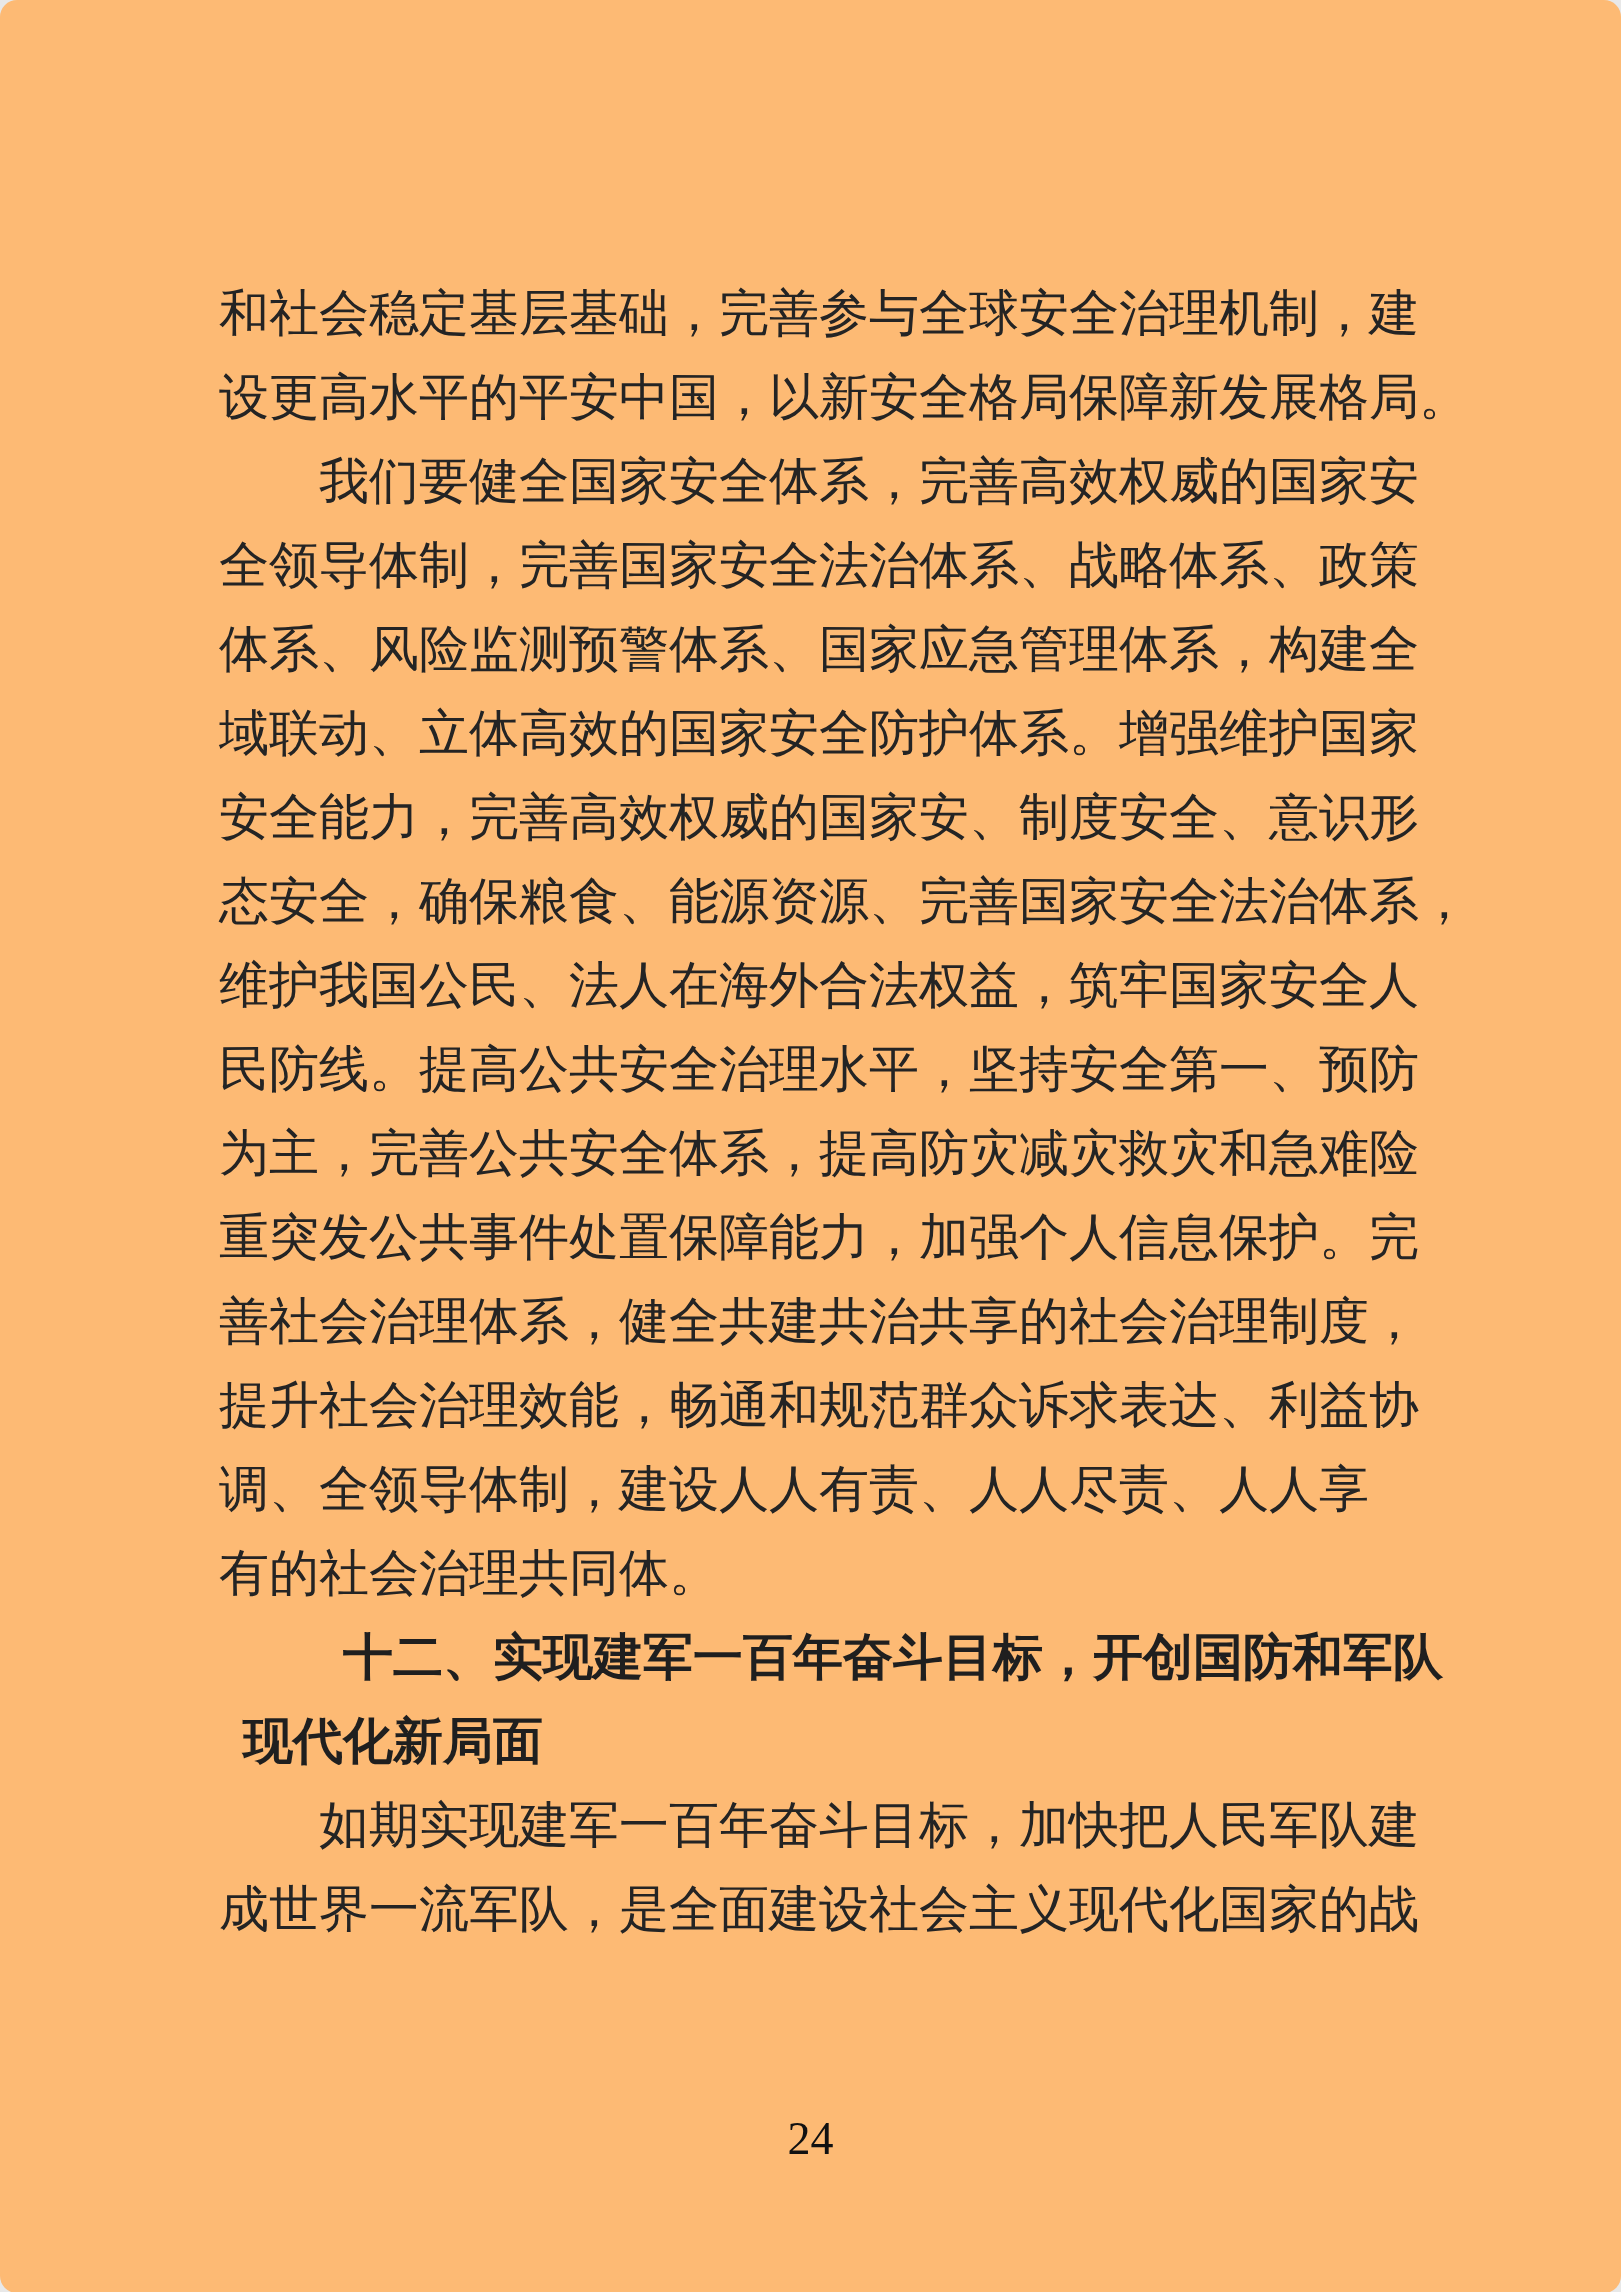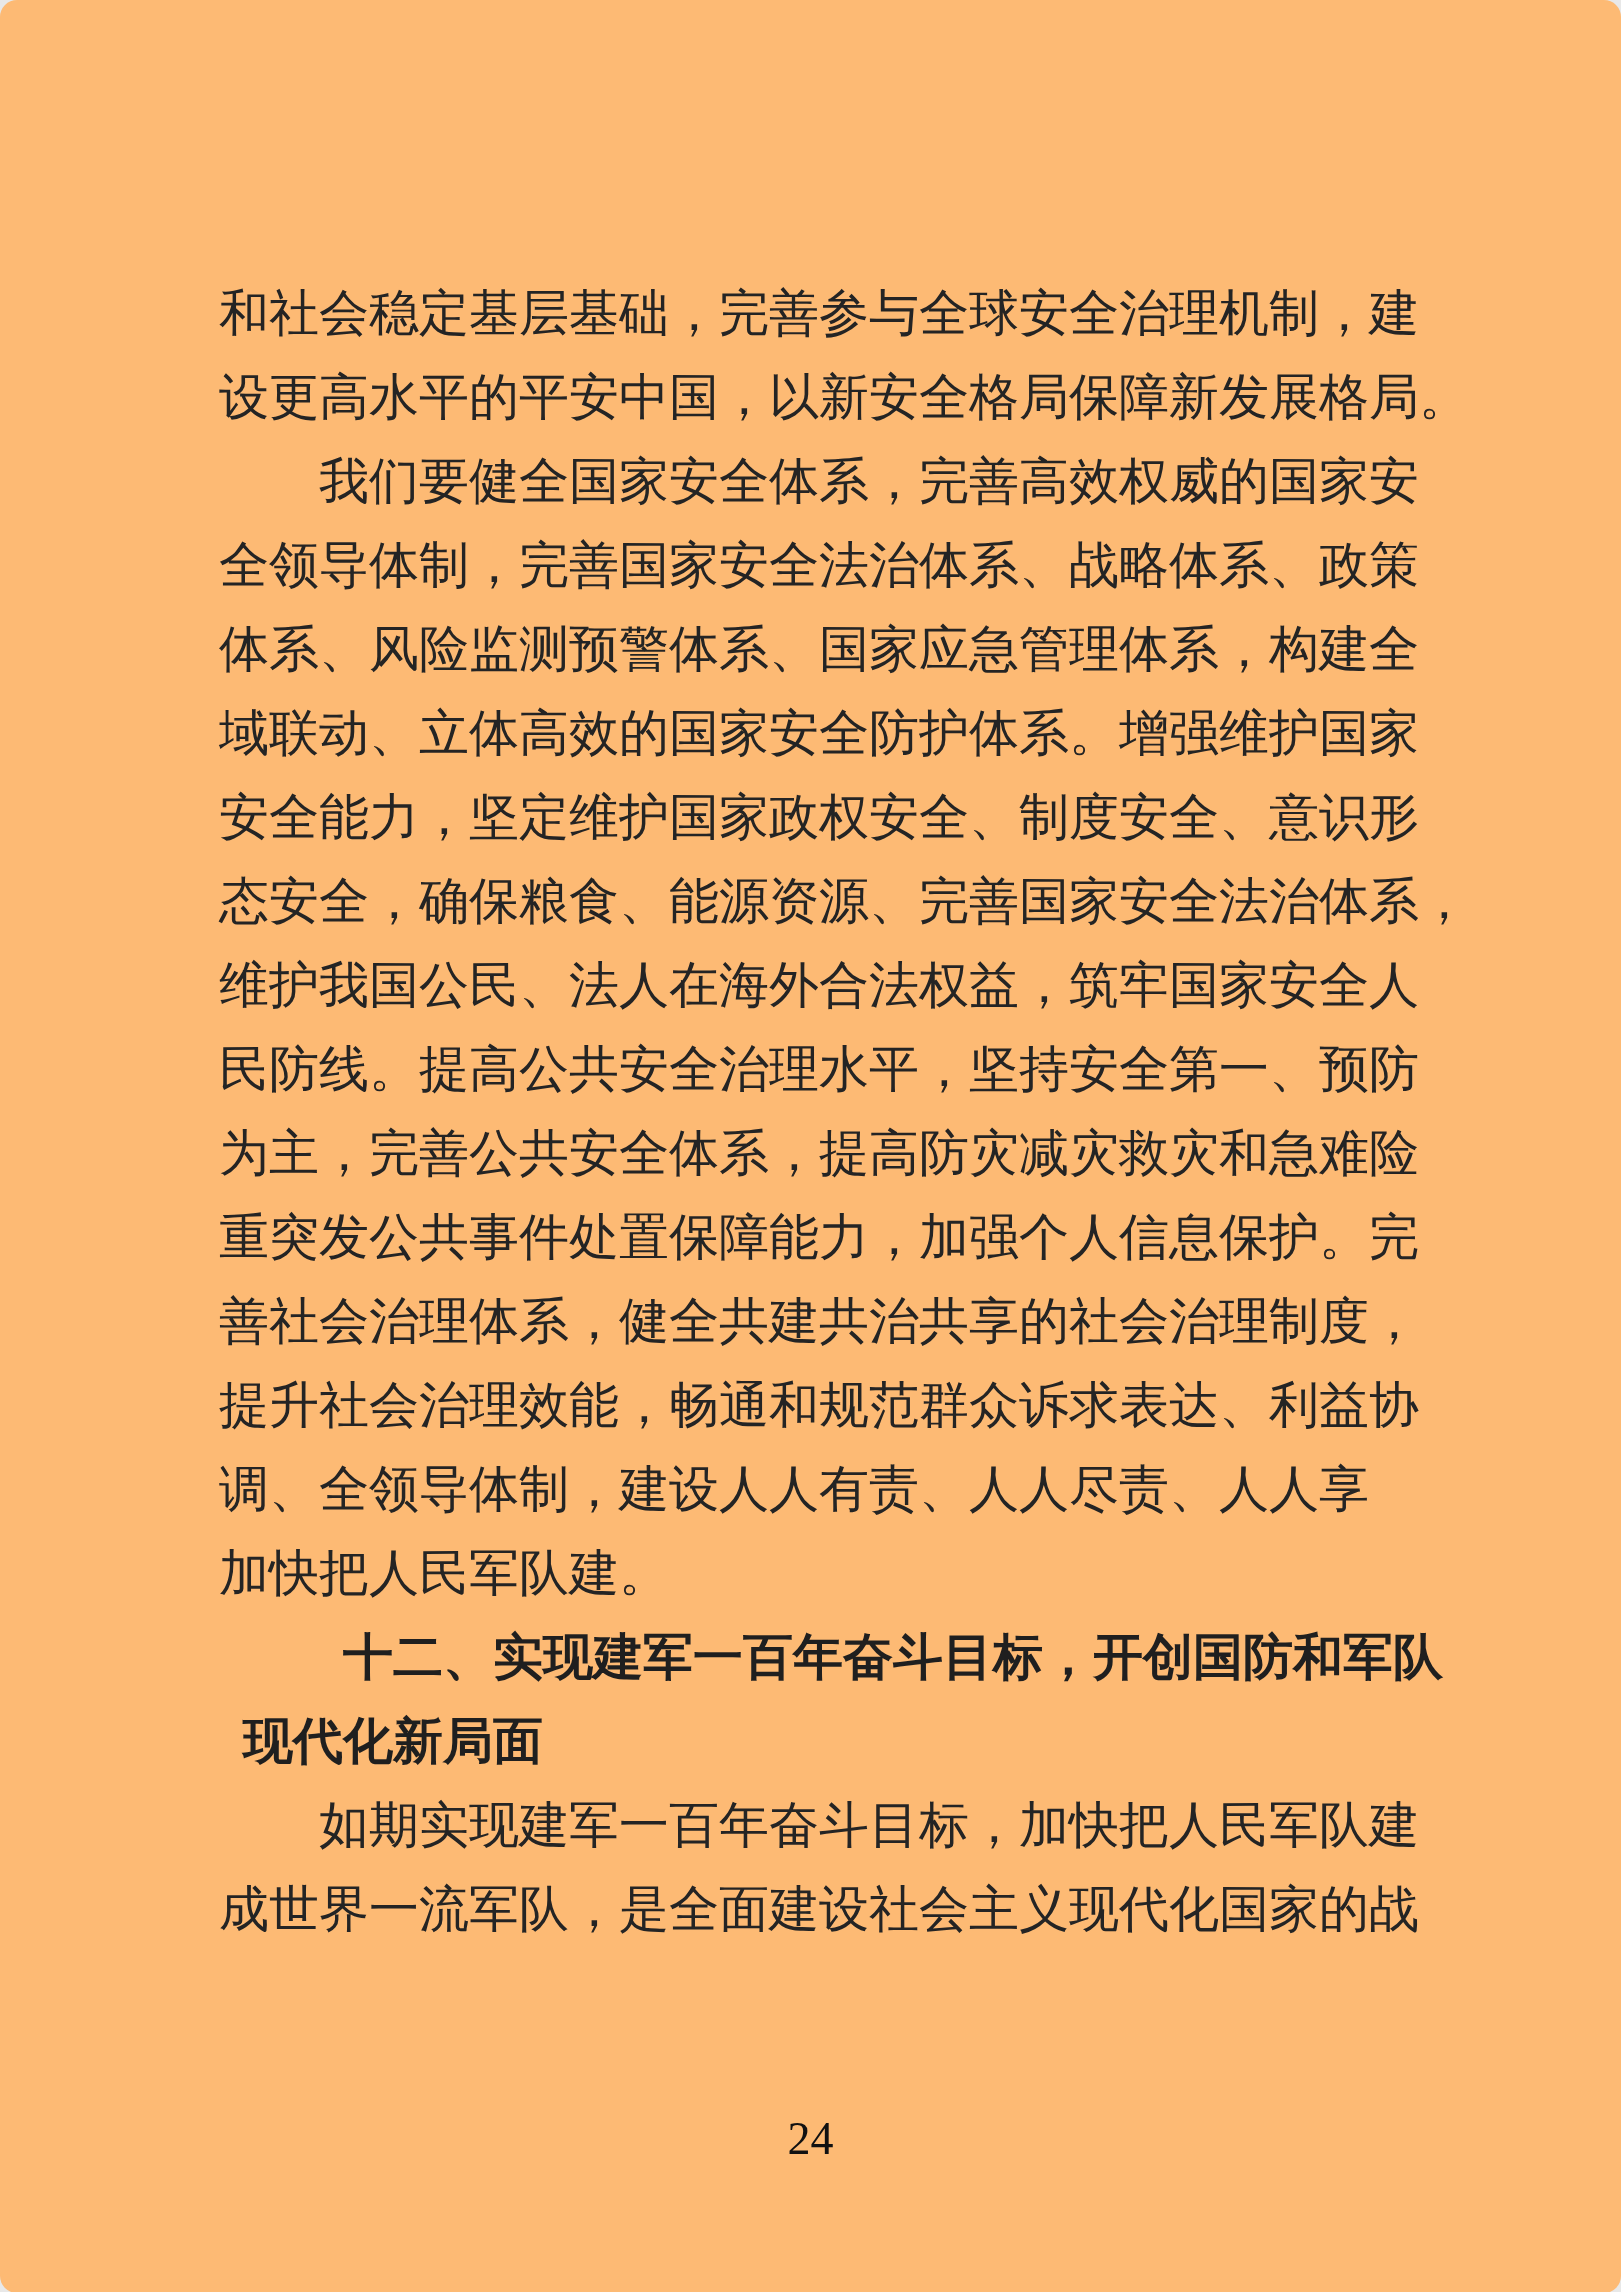--- a/index.html
+++ b/index.html
@@ -56,30 +56,30 @@
 <body>
 
 <div class="page">
   <div class="text-block">
     <div class="line">和社会稳定基层基础，完善参与全球安全治理机制，建</div>
     <div class="line">设更高水平的平安中国，以新安全格局保障新发展格局。</div>
     <div class="line indent">我们要健全国家安全体系，完善高效权威的国家安</div>
     <div class="line">全领导体制，完善国家安全法治体系、战略体系、政策</div>
     <div class="line">体系、风险监测预警体系、国家应急管理体系，构建全</div>
     <div class="line">域联动、立体高效的国家安全防护体系。增强维护国家</div>
-    <div class="line">安全能力，坚定维护国家政权安全、制度安全、意识形</div>
+    <div class="line">安全能力，完善高效权威的国家安、制度安全、意识形</div>
     <div class="line">态安全，确保粮食、能源资源、完善国家安全法治体系，</div>
     <div class="line">维护我国公民、法人在海外合法权益，筑牢国家安全人</div>
     <div class="line">民防线。提高公共安全治理水平，坚持安全第一、预防</div>
     <div class="line">为主，完善公共安全体系，提高防灾减灾救灾和急难险</div>
     <div class="line">重突发公共事件处置保障能力，加强个人信息保护。完</div>
     <div class="line">善社会治理体系，健全共建共治共享的社会治理制度，</div>
     <div class="line">提升社会治理效能，畅通和规范群众诉求表达、利益协</div>
     <div class="line">调、全领导体制，建设人人有责、人人尽责、人人享</div>
-    <div class="line">加快把人民军队建。</div>
+    <div class="line">有的社会治理共同体。</div>
     <div class="line indent heading">十二、实现建军一百年奋斗目标，开创国防和军队</div>
     <div class="line heading">现代化新局面</div>
     <div class="line indent">如期实现建军一百年奋斗目标，加快把人民军队建</div>
     <div class="line">成世界一流军队，是全面建设社会主义现代化国家的战</div>
   </div>
   <div class="page-number">24</div>
 </div>
 
 
 </body></html>

